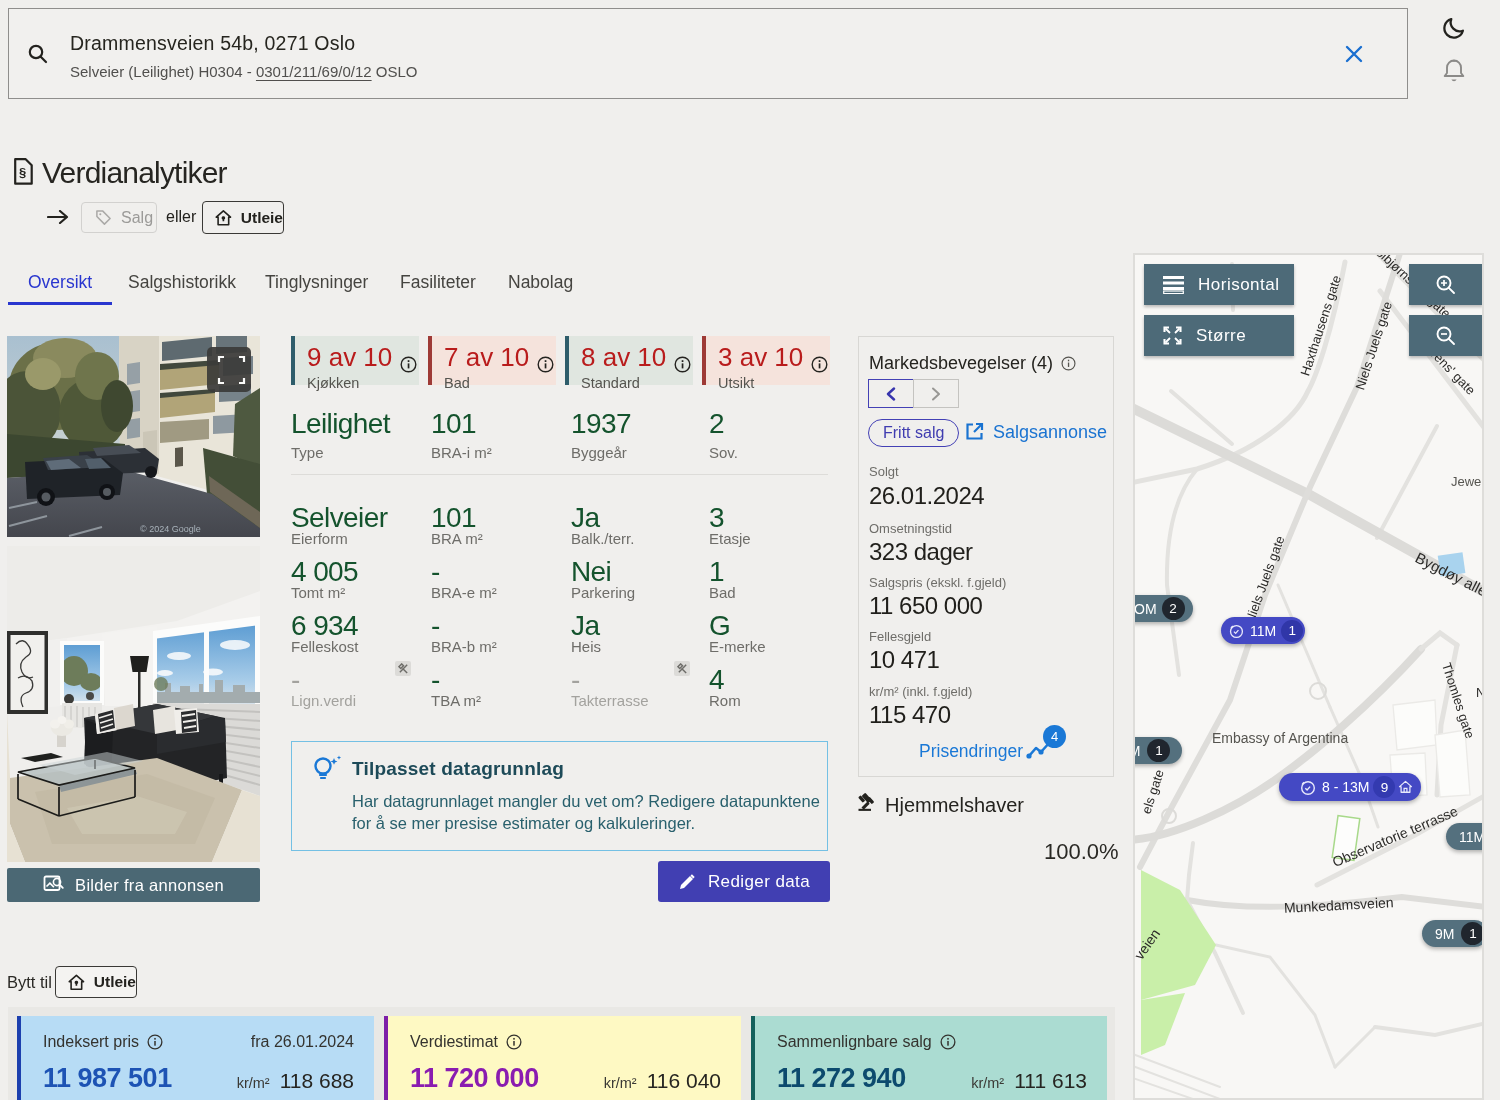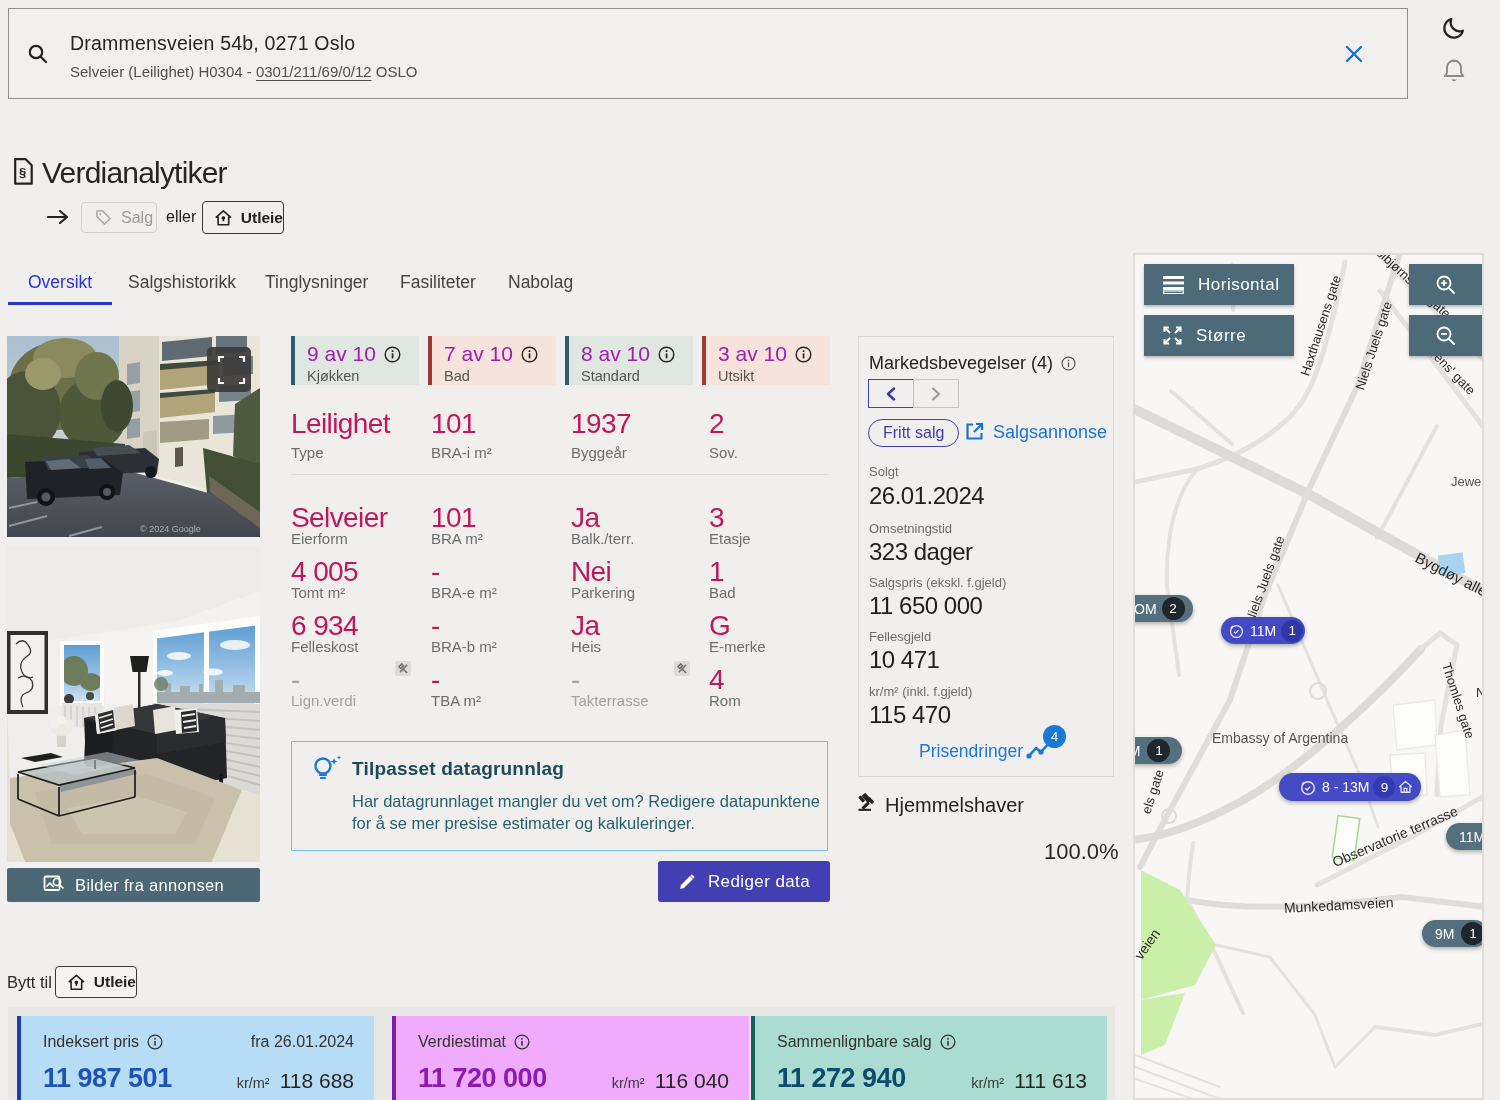--- a/index.html
+++ b/index.html
@@ -28,27 +28,27 @@
 .tab { position:absolute; top:0; white-space:nowrap; }
 .tabline { left:8px; top:302px; width:104px; height:3px; background:#2936cf; }
 
 
 .photo1 { left:7px; top:336px; width:253px; height:201px; }
 .photo2 { left:7px; top:546px; width:253px; height:316px; }
 .bilderbtn { left:7px; top:868px; width:253px; height:34px; background:#4b6874; color:#fff; display:flex; align-items:center; justify-content:center; gap:10px; font-size:16.5px; border-radius:2px; letter-spacing:.3px; }
 
 
 .score { top:336px; width:128px; height:49px; padding:6px 0 0 12px; }
-.score .v { font-size:21px; color:#a21caf; display:flex; align-items:center; gap:8px; }
+.score .v { font-size:26px; color:#b91c1c; display:flex; align-items:flex-end; gap:8px; }
 .score .l { font-size:14.5px; color:#55544f; margin-top:2px; }
 .sgreen { background:#e0e6e0; border-left:4px solid #2e5d6b; }
 .spink { background:#f5e3dc; border-left:4px solid #9e3a36; }
 
 
-.dval { position:absolute; font-size:28px; color:#be185d; letter-spacing:-0.6px; }
+.dval { position:absolute; font-size:28px; color:#14532d; letter-spacing:-0.6px; }
 .dlab { position:absolute; font-size:15px; color:#6e6d69; }
 .dmut { color:#a3a29e; }
 .divider { left:291px; top:474px; width:537px; height:1px; background:#dddcd9; }
 .toolicon { position:absolute; width:16px; height:15px; background:#dcdbd8; border-radius:2px; display:flex; align-items:center; justify-content:center; }
 
 
 .tilbox { left:291px; top:741px; width:537px; height:110px; border:1px solid #74c0e4; }
 .tilhead { left:352px; top:758px; font-size:19px; font-weight:bold; color:#1d4a58; letter-spacing:.2px; }
 .tilbody { left:352px; top:790px; font-size:16.5px; color:#29606d; line-height:22px; }
 .redigerbtn { left:658px; top:861px; width:172px; height:41px; background:#413fb2; border-radius:3px; color:#fff; display:flex; align-items:center; justify-content:center; gap:12px; font-size:17px; letter-spacing:.4px; }
@@ -65,21 +65,21 @@
 .mval { position:absolute; left:869px; font-size:24px; color:#201f1b; letter-spacing:-0.5px; }
 .prislink { left:919px; top:741px; font-size:17.5px; color:#1a78d6; }
 .badge4 { left:1043px; top:725px; width:23px; height:23px; background:#1a78d6; border-radius:50%; color:#fff; font-size:13px; display:flex; align-items:center; justify-content:center; }
 .hjemmel { left:885px; top:794px; font-size:20px; color:#24231f; }
 .pct { left:1044px; top:839px; font-size:22px; color:#2a2925; }
 
 
 .bstrip { left:8px; top:1007px; width:1107px; height:93px; background:#e9e8e5; }
 .bcard { position:absolute; top:1016px; height:84px; }
 .bc1 { left:17px; width:357px; background:#b7dcf5; border-left:4px solid #1c3fae; }
-.bc2 { left:392px; width:357px; background:#f0abfc; border-left:4px solid #7d1fa8; }
+.bc2 { left:384px; width:357px; background:#fef9c3; border-left:4px solid #7d1fa8; }
 .bc3 { left:751px; width:356px; background:#abdcd2; border-left:4px solid #14605c; }
 .bclab { position:absolute; top:17px; left:22px; font-size:16px; color:#34332f; display:flex; align-items:center; gap:8px; }
 .bcfra { position:absolute; top:17px; right:20px; font-size:16px; color:#34332f; }
 .bcnum { position:absolute; top:47px; left:22px; font-size:27px; font-weight:bold; letter-spacing:-0.5px; }
 .bckr { position:absolute; top:53px; right:20px; font-size:21px; color:#262521;text-align:center; }
 .bckr .u { font-size:14.5px; color:#3a3935; margin-right:10px; }
 
 
 .map { left:1133px; top:253px; width:351px; height:847px; background:#f8f7f5; overflow:hidden; border:2px solid #deddda; }
 .mapbtn { position:absolute; background:#4d6a78; color:#fff; display:flex; align-items:center; font-size:17px; letter-spacing:.5px; box-shadow:0 2px 3px rgba(0,0,0,.25); }

